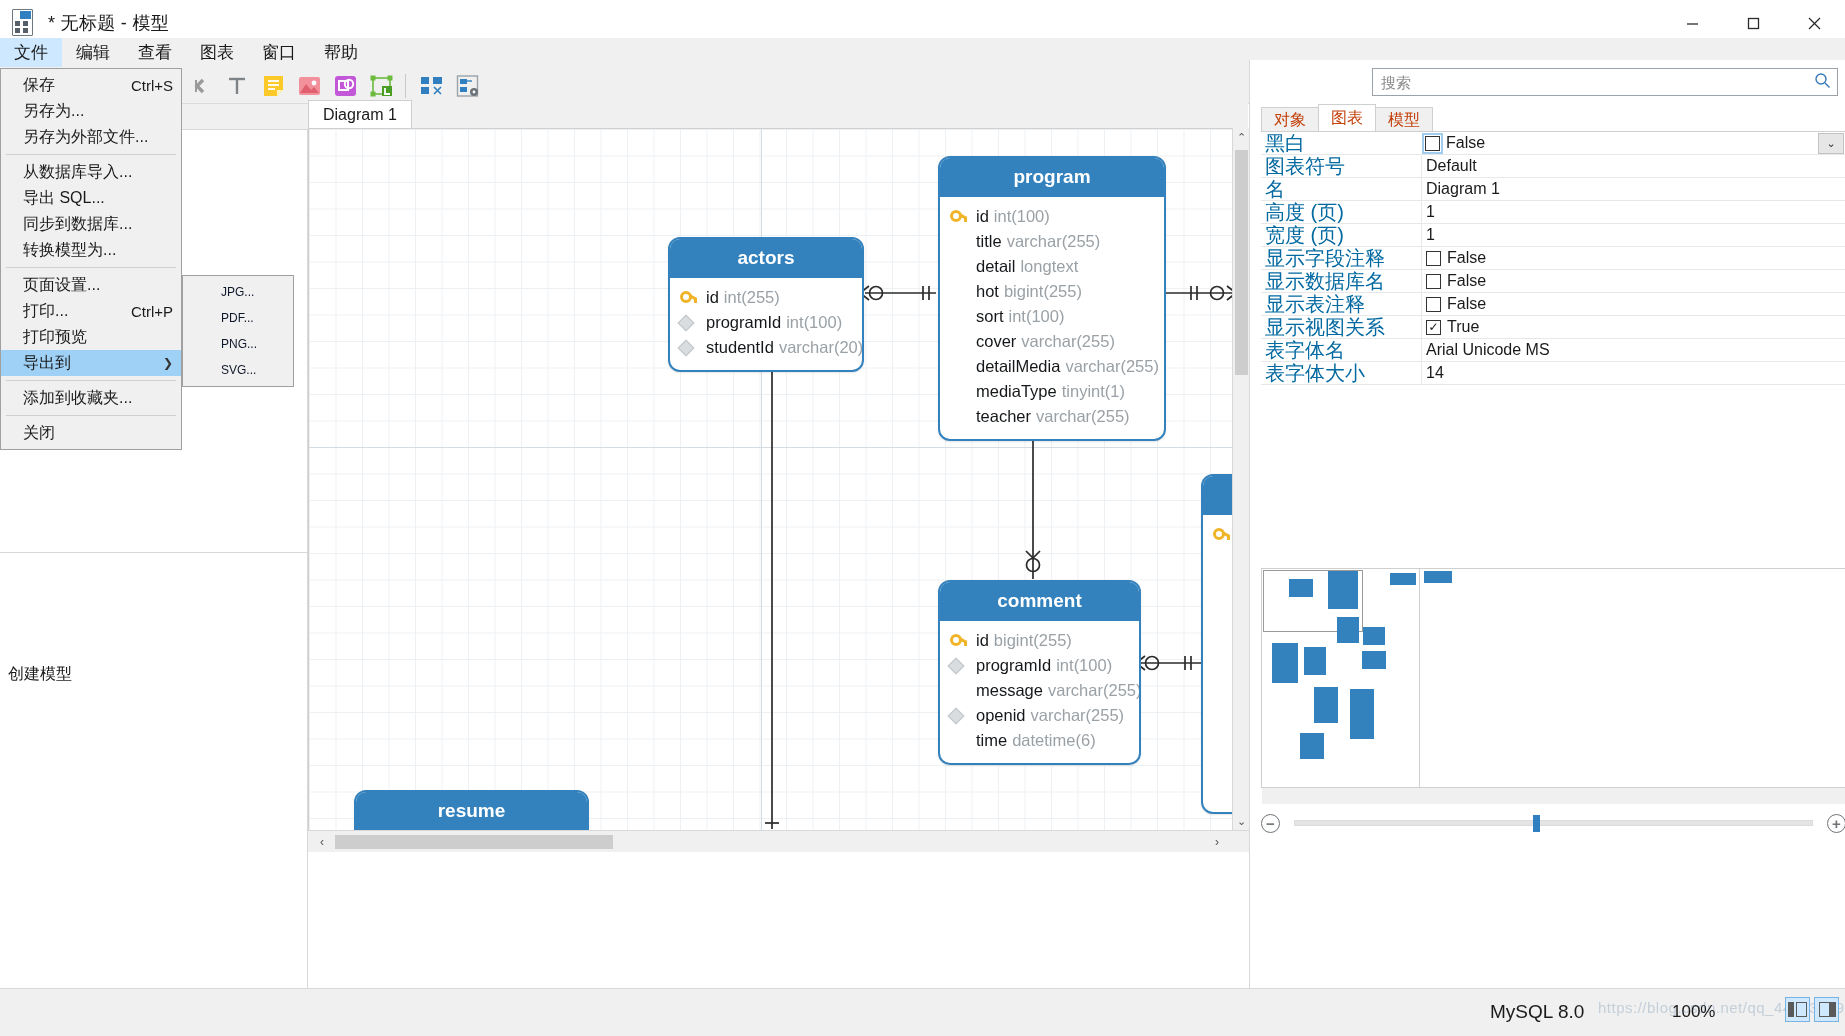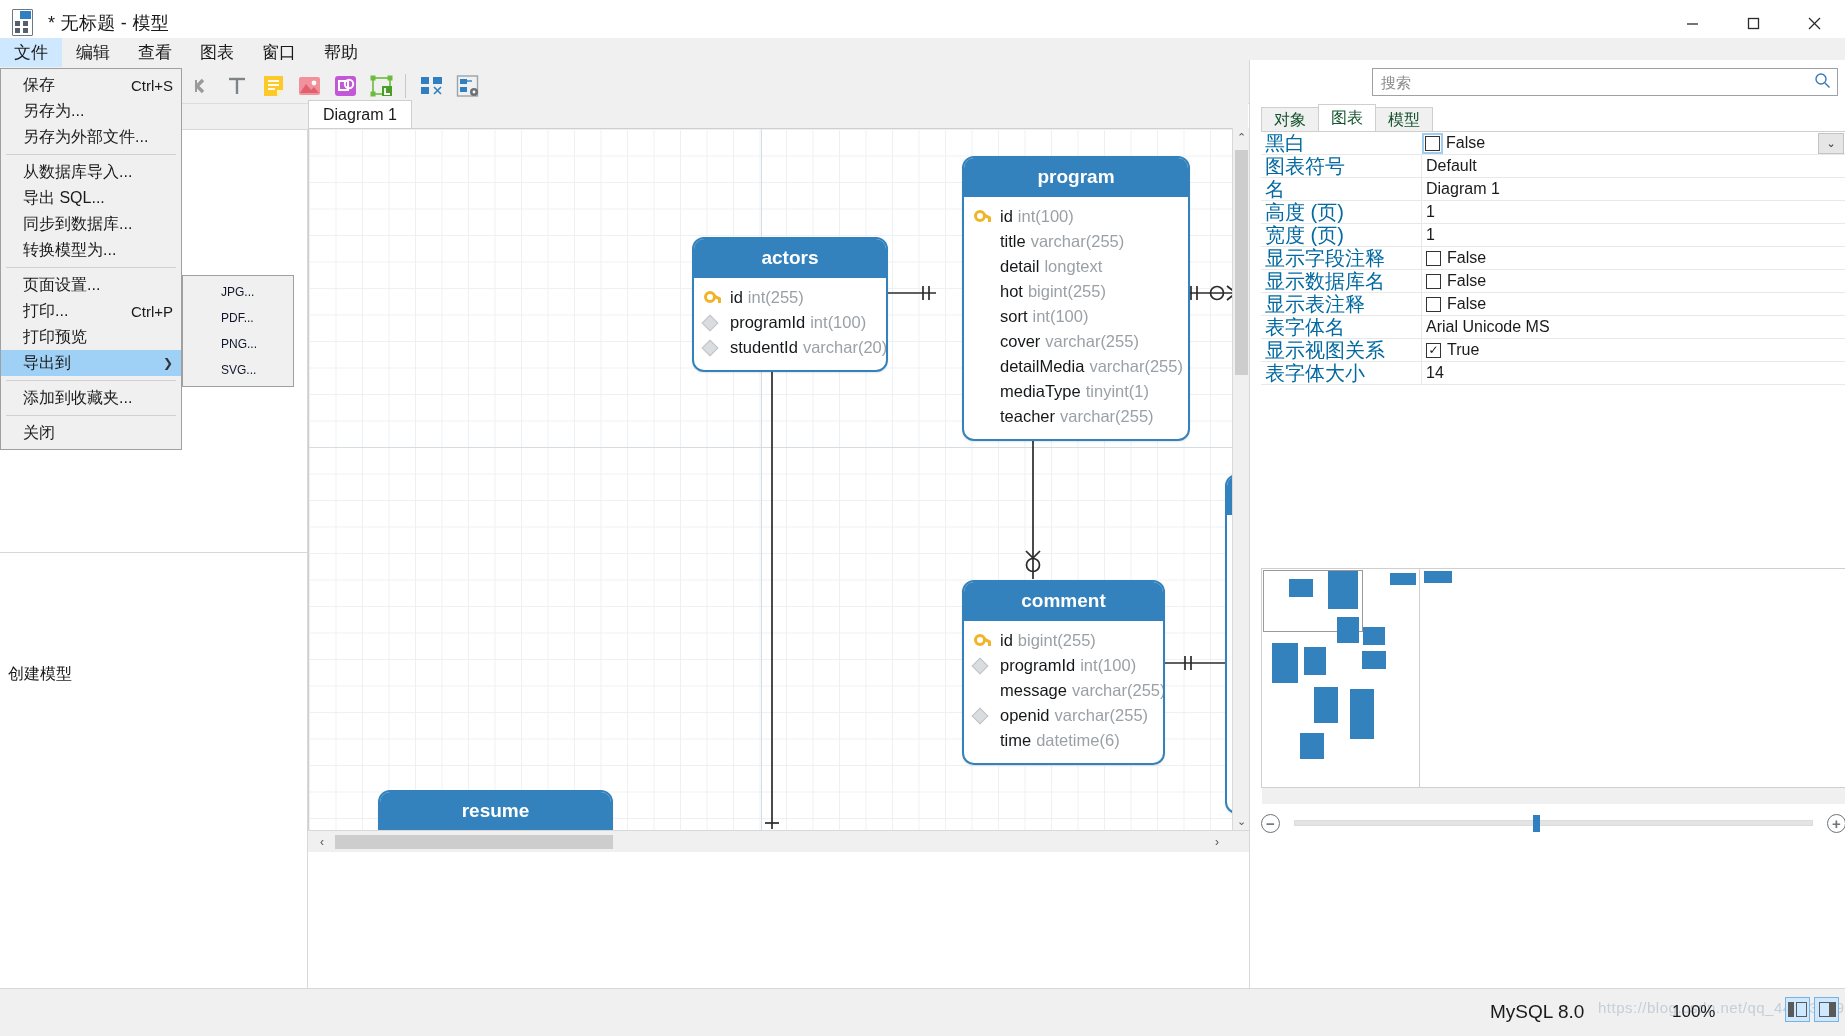--- a/index.html
+++ b/index.html
@@ -109,21 +109,20 @@
   .pagebreak-h {
     position:absolute; left:0; width:940px; height:1px; background:#d6dde2;
   }
 
   
   .ertable {
     position:absolute; background:#ffffff;
     border:2.5px solid #3382bd; border-radius:12px;
     box-shadow:0 1px 2px rgba(0,0,0,0.10);
     overflow:hidden;
-    margin-left:24px;
   }
   .ertable-head {
     background:#3382bd; color:#ffffff; text-align:center;
     font-size:19px; font-weight:bold; padding:8px 0 9px 0;
   }
   .ertable-body { padding:7px 10px 10px 10px; }
   .erfield {
     display:flex; align-items:center; height:25px; font-size:16.5px;
     white-space:nowrap;
   }
@@ -194,21 +193,21 @@
     border:none; outline:none; flex:1; font-size:15px; color:#111;
     font-family:"Liberation Sans", sans-serif;
   }
   .search-box input::placeholder { color:#8c8c8c; }
 
   .prop-tabs {
     position:absolute; left:11px; top:44px; height:28px; display:flex; align-items:flex-end;
   }
   .prop-tab {
     height:25px; padding:0 12px; display:flex; align-items:center;
-    font-size:16px; color:#14532d; background:#f0f0f0;
+    font-size:16px; color:#c2410c; background:#f0f0f0;
     border:1px solid #cfcfcf; border-bottom:none; margin-right:-1px;
   }
   .prop-tab.active { background:#ffffff; height:28px; border-color:#cfcfcf; }
 
   .proplist {
     position:absolute; left:11px; top:71px; width:585px; height:250px;
     border-top:1px solid #cfcfcf; background:#fff;
   }
   .proprow {
     display:flex; align-items:center; height:23px;
@@ -693,29 +692,29 @@
         </div>
       </div>
       <div class="proprow">
         <div class="pk">显示表注释</div>
         <div class="pv">
           <span class="cbx"></span>
           <span>False</span>
         </div>
       </div>
       <div class="proprow">
-        <div class="pk">表字体名</div>
-        <div class="pv">Arial Unicode MS</div>
-      </div>
-      <div class="proprow">
         <div class="pk">显示视图关系</div>
         <div class="pv">
           <span class="cbx">✓</span>
           <span>True</span>
         </div>
+      </div>
+      <div class="proprow">
+        <div class="pk">表字体名</div>
+        <div class="pv">Arial Unicode MS</div>
       </div>
       <div class="proprow">
         <div class="pk">表字体大小</div>
         <div class="pv">14</div>
       </div>
     </div>
 
     <div class="minimap">
       <div class="mm-split"></div>
       <div class="mm-box" style="left:1px;top:1px;width:100px;height:62px;"></div>

